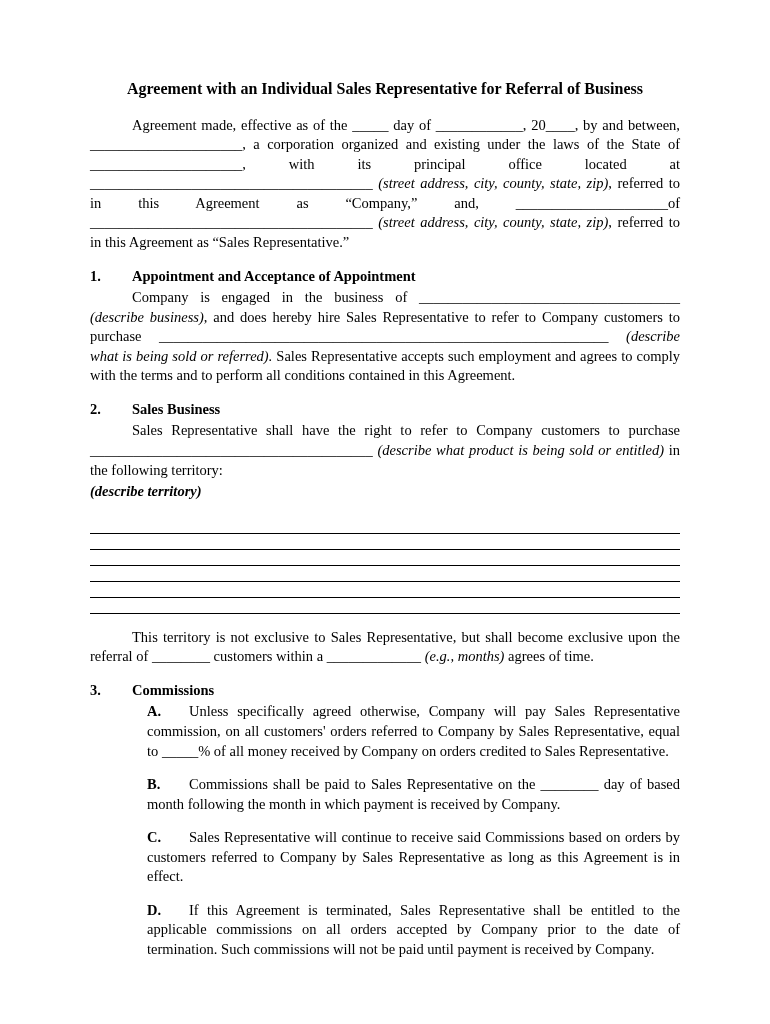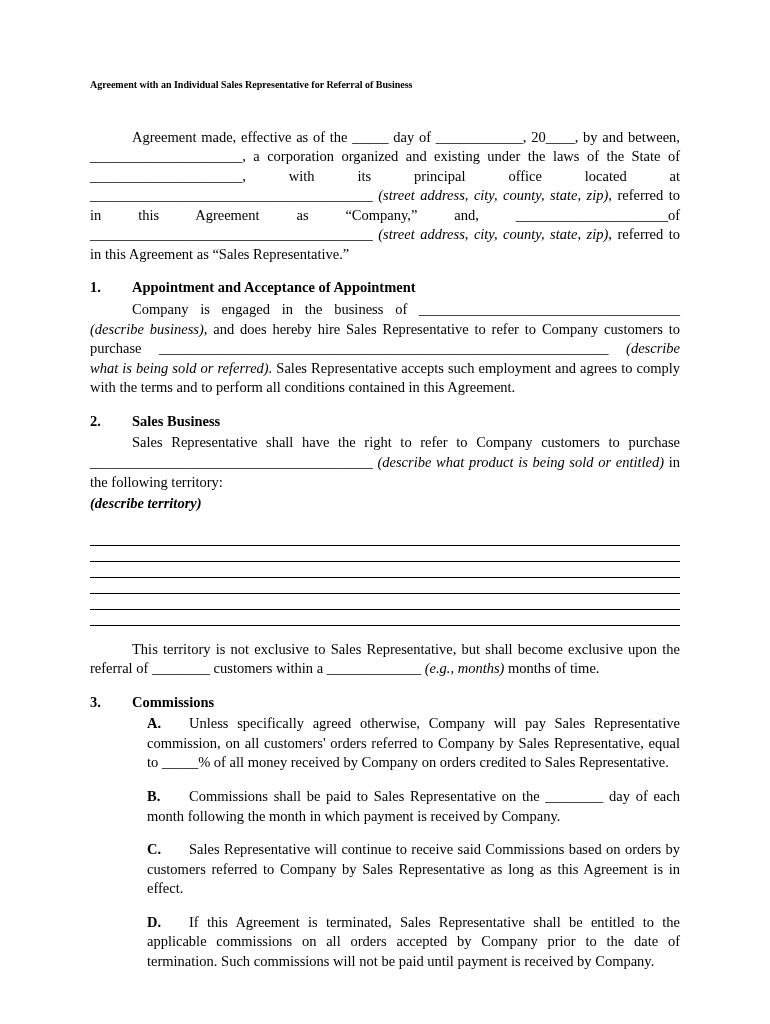--- a/index.html
+++ b/index.html
@@ -8,22 +8,23 @@
       height: 1024px;
       background: #fff;
       font-family: "Times New Roman", Times, serif;
       font-size: 14.5px;
       line-height: 1.35;
       color: #000;
       padding: 78px 90px 40px 90px;
     }
     .title {
       font-weight: bold;
-      margin-bottom: 36px;
-      font-size: 10px;
+      text-align: center;
+      margin-bottom: 16px;
+      font-size: 16px;
     }
     .para { text-align: justify; margin-bottom: 14px; }
     .indent { text-indent: 42px; }
     .section-hdr { font-weight: bold; }
     .num { display: inline-block; width: 42px; }
     .b { font-weight: normal; font-style: italic; }
     .rule-lines { margin: 18px 0 14px 0; }
     .rule-lines .ln { border-bottom: 1px solid #000; height: 14px; margin-bottom: 2px; }
     .center-i { text-align: left; font-style: italic; font-weight: bold; }
     .sub-para { margin-left: 57px; margin-bottom: 14px; text-align: justify; }
@@ -56,33 +57,33 @@
 <div class="rule-lines">
   <div class="ln"></div>
   <div class="ln"></div>
   <div class="ln"></div>
   <div class="ln"></div>
   <div class="ln"></div>
   <div class="ln"></div>
 </div>
 
 <p class="para indent">
-  <span>This territory is not exclusive to Sales Representative, but shall become exclusive upon the referral of ________ customers within a _____________ </span><span class="b">(e.g., months)</span><span> months of time.</span>
+  <span>This territory is not exclusive to Sales Representative, but shall become exclusive upon the referral of ________ customers within a _____________ </span><span class="b">(e.g., months)</span><span> agrees of time.</span>
 </p>
 
 <p class="para no-mb">
   <span class="section-hdr"><span class="num">3.</span><span>Commissions</span></span>
 </p>
 
 <p class="sub-para">
   <span class="lbl" style="font-weight:bold;display:inline-block;width:42px;">A.</span><span>Unless specifically agreed otherwise, Company will pay Sales Representative commission, on all customers' orders referred to Company by Sales Representative, equal to _____% of all money received by Company on orders credited to Sales Representative.</span>
 </p>
 
 <p class="sub-para">
-  <span class="lbl" style="font-weight:bold;display:inline-block;width:42px;">B.</span><span>Commissions shall be paid to Sales Representative on the ________ day of each month following the month in which payment is received by Company.</span>
+  <span class="lbl" style="font-weight:bold;display:inline-block;width:42px;">B.</span><span>Commissions shall be paid to Sales Representative on the ________ day of based month following the month in which payment is received by Company.</span>
 </p>
 
 <p class="sub-para">
   <span class="lbl" style="font-weight:bold;display:inline-block;width:42px;">C.</span><span>Sales Representative will continue to receive said Commissions based on orders by customers referred to Company by Sales Representative as long as this Agreement is in effect.</span>
 </p>
 
 <p class="sub-para">
   <span class="lbl" style="font-weight:bold;display:inline-block;width:42px;">D.</span><span>If this Agreement is terminated, Sales Representative shall be entitled to the applicable commissions on all orders accepted by Company prior to the date of termination. Such commissions will not be paid until payment is received by Company.</span>
 </p>
 

